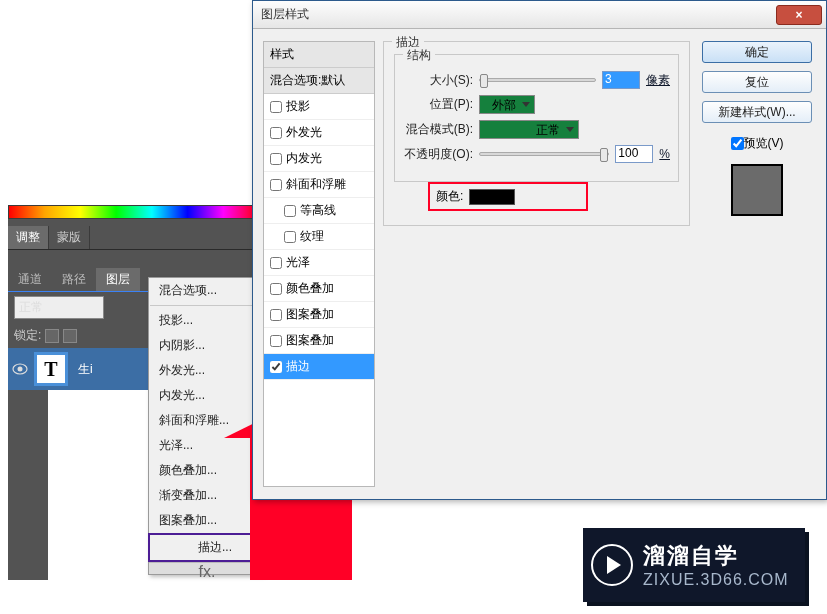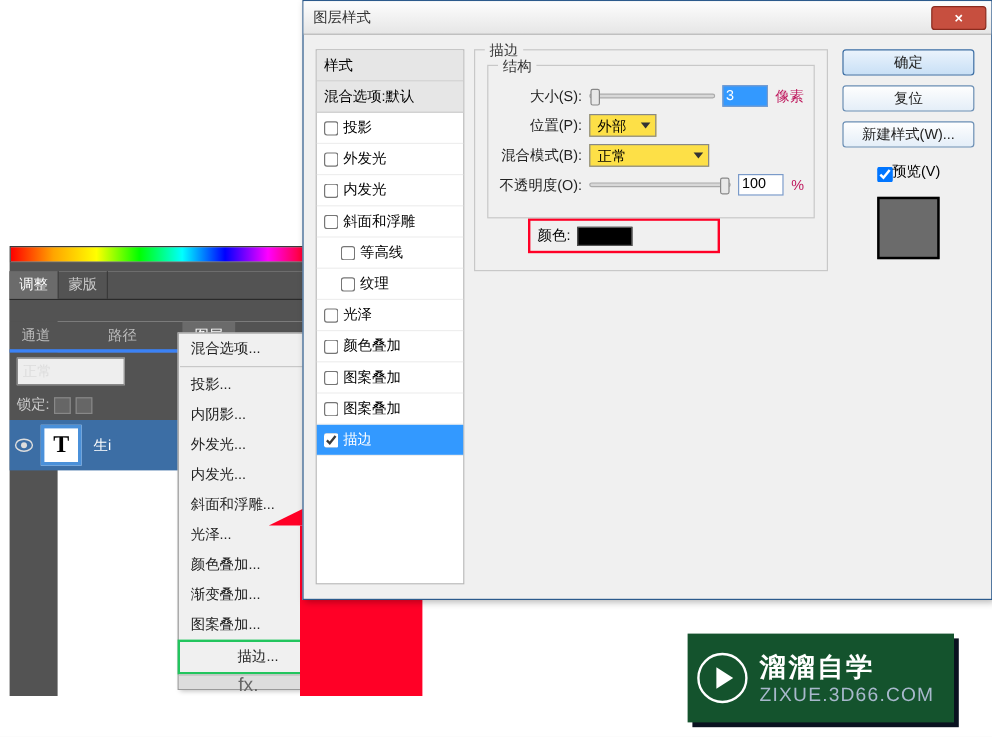--- a/index.html
+++ b/index.html
@@ -4,89 +4,89 @@
 <style>
 *{box-sizing:border-box;margin:0;padding:0;font-family:"Microsoft YaHei","SimSun",sans-serif;font-size:12px;}
 body{background:#fff;width:827px;height:614px;position:relative;overflow:hidden;}
 
 
 .ps-bg{position:absolute;left:8px;top:205px;width:252px;}
 .color-strip{height:14px;background:linear-gradient(90deg,red,orange,yellow,lime,cyan,blue,magenta,red);border:1px solid #3a3a3a;}
 .tab-row{display:flex;background:#535353;color:#ccc;border-bottom:1px solid #2a2a2a;}
 .tab-row .tab{padding:3px 8px;border-right:1px solid #3a3a3a;cursor:default;}
 .tab-row .tab.active{background:#6b6b6b;color:#fff;}
-.sub-tab-row{display:flex;background:#535353;color:#bbb;border-bottom:3px solid #3b82f6;gap:28px;}
+.sub-tab-row{display:flex;background:#535353;color:#bbb;border-bottom:1px solid #3b82f6;}
 .sub-tab-row .tab{padding:3px 10px;}
 .sub-tab-row .tab.active{background:#6b6b6b;color:#fff;}
 .panel-body{background:#535353;padding:4px 6px;color:#ddd;}
 .blend-select{background:#eee;border:1px solid #888;padding:2px 4px;width:90px;display:inline-block;}
 .lock-row{padding:4px 6px;color:#ccc;display:flex;align-items:center;gap:4px;}
 .lock-icon{width:14px;height:14px;border:1px solid #888;background:#666;}
 .layer-row{background:#3c6ea5;display:flex;align-items:center;padding:4px;gap:6px;}
 .eye-icon{width:16px;height:12px;color:#ddd;}
 .layer-thumb{width:34px;height:34px;background:#fff;border:3px solid #4a90d9;display:flex;align-items:center;justify-content:center;font-family:"Times New Roman",serif;font-size:20px;font-weight:bold;}
 .layer-label{background:#3c6ea5;color:#fff;padding:0 4px;}
 
 
 .context-menu{position:absolute;left:148px;top:277px;width:116px;background:#f0f0f0;border:1px solid #9a9a9a;box-shadow:2px 2px 4px rgba(0,0,0,0.25);}
 .context-menu .item{padding:4px 10px;color:#222;}
 .context-menu .sep{height:1px;background:#c8c8c8;margin:2px 1px;}
-.context-menu .highlight{border:2px solid #22c55e;margin:0 -1px;padding-left:48px;}
+.context-menu .highlight{border:2px solid #4c1d95;margin:0 -1px;padding-left:48px;}
 .context-menu-bot{height:12px;background:#ddd;border-top:1px solid #bbb;position:relative;color:#666;font-size:16px;padding-left:2px;text-align:center;}
 
 
 .red-arrow{position:absolute;left:250px;top:438px;width:102px;height:142px;background:#ff0026;}
 .red-arrow::before{content:"";position:absolute;left:-26px;top:-38px;border-left:77px solid transparent;border-right:77px solid transparent;border-bottom:38px solid #ff0026;}
 
 
 .gray-bg{position:absolute;left:8px;top:226px;width:40px;height:354px;background:#535353;}
 
 
 .dialog{position:absolute;left:252px;top:0;width:575px;height:500px;border:1px solid #2c5a8c;background:#f0f0f0;box-shadow:2px 2px 6px rgba(0,0,0,0.3);}
 .title-bar{height:28px;background:linear-gradient(#fdfdfd,#e6e6e6);display:flex;align-items:center;justify-content:space-between;padding:0 4px 0 8px;border-bottom:1px solid #b5b5b5;}
 .title-bar .title{color:#333;}
 .close-btn{width:46px;height:20px;background:#c74f3f;border:1px solid #8a2b1e;border-radius:3px;color:#fff;display:flex;align-items:center;justify-content:center;font-weight:bold;}
 .dialog-body{display:flex;padding:12px 10px;gap:8px;height:calc(100% - 28px);}
 
 
-.style-list{width:124px;border:1px solid #b8b8b8;background:#fff;}
+.style-list{width:112px;border:1px solid #b8b8b8;background:#fff;}
 .style-list .hdr{background:#e6e6e6;padding:4px 6px;border-bottom:1px solid #ccc;}
 .style-list .opt{padding:4px 6px;border-bottom:1px solid #eee;display:flex;align-items:center;gap:4px;}
 .style-list .opt.indent{padding-left:20px;}
 .style-list .opt.selected{background:#3399ff;color:#fff;}
 .style-list .opt.selected input{accent-color:#fff;}
 .style-list input[type=checkbox]{width:12px;height:12px;}
 
 
 .settings{flex:1;}
 .fieldset{border:1px solid #c8c8c8;padding:8px 10px 14px;margin-bottom:10px;position:relative;}
 .fieldset-title{position:absolute;top:-8px;left:8px;background:#f0f0f0;padding:0 4px;color:#333;}
 .inner-fieldset{border:1px solid #c8c8c8;padding:10px 8px 12px;position:relative;margin-top:4px;}
 .row{display:flex;align-items:center;margin:6px 0;gap:6px;}
 .row label{width:70px;text-align:right;color:#222;}
 .slider{flex:1;height:4px;background:#d8d8d8;border:1px solid #aaa;border-radius:2px;position:relative;}
 .slider .thumb{position:absolute;top:-5px;width:8px;height:14px;background:#e8e8e8;border:1px solid #888;border-radius:2px;}
 .num-input{width:38px;height:18px;border:1px solid #7a9ac9;background:#fff;padding:0 2px;color:#000;}
 .num-input.selected{background:#3399ff;color:#fff;}
-.unit{color:#be185d;}
-.select{border:1px solid #888;background:#fde047;padding:1px 18px 1px 6px;position:relative;min-width:56px;height:19px;}
+.unit{color:#0f172a;text-decoration:underline;}
+.select{border:1px solid #888;background:#15803d;padding:1px 18px 1px 6px;position:relative;min-width:56px;height:19px;text-align:right;}
 .select::after{content:"";position:absolute;right:4px;top:6px;border-left:4px solid transparent;border-right:4px solid transparent;border-top:5px solid #333;}
 .fill-row{display:flex;align-items:center;gap:6px;margin:6px 0 10px 34px;}
 .color-row{display:flex;align-items:center;gap:6px;margin-left:34px;border:2px solid #ff0026;padding:4px 6px;width:160px;}
 .color-swatch{width:46px;height:16px;background:#000;border:1px solid #555;}
 
 
 .right-col{width:118px;display:flex;flex-direction:column;gap:8px;align-items:center;}
 .btn{width:110px;height:22px;border:1px solid #6b8fb5;border-radius:3px;background:linear-gradient(#fefefe,#e4eef8);display:flex;align-items:center;justify-content:center;color:#222;}
 .btn.primary{border:1px solid #3b6ea5;background:linear-gradient(#eaf3fc,#c9e0f6);}
-.preview-chk{display:flex;align-items:flex-end;gap:0;margin-top:4px;}
+.preview-chk{display:flex;align-items:center;gap:0;margin-top:4px;}
 .preview-swatch{width:52px;height:52px;background:#6b6b6b;border:2px solid #000;margin-top:4px;}
 
 
-.logo{position:absolute;right:32px;bottom:12px;width:222px;height:74px;background:#14532d;display:flex;align-items:center;gap:10px;padding:8px 8px;box-shadow:4px 4px 0 #0a1220;}
+.logo{position:absolute;right:22px;bottom:12px;width:222px;height:74px;background:#0f172a;display:flex;align-items:center;gap:10px;padding:8px 8px;box-shadow:4px 4px 0 #0a1220;}
 .logo-icon{width:42px;height:42px;border:2px solid #fff;border-radius:50%;display:flex;align-items:center;justify-content:center;}
 .logo-icon::before{content:"";border-left:14px solid #fff;border-top:9px solid transparent;border-bottom:9px solid transparent;margin-left:4px;}
 .logo-text{color:#fff;}
 .logo-text .big{font-size:22px;font-weight:bold;letter-spacing:2px;}
 .logo-text .small{font-size:16px;color:#a8b8cc;letter-spacing:1px;}
 </style>
 </head>
 <body>
 
 <div class="gray-bg"></div>

